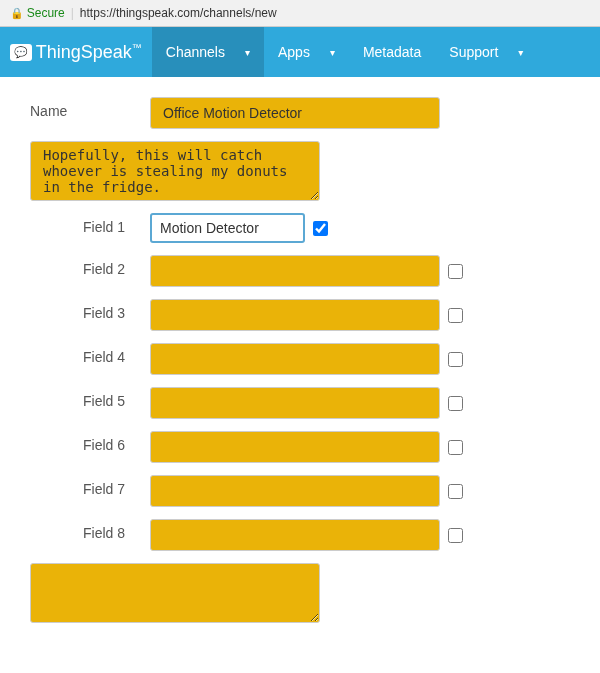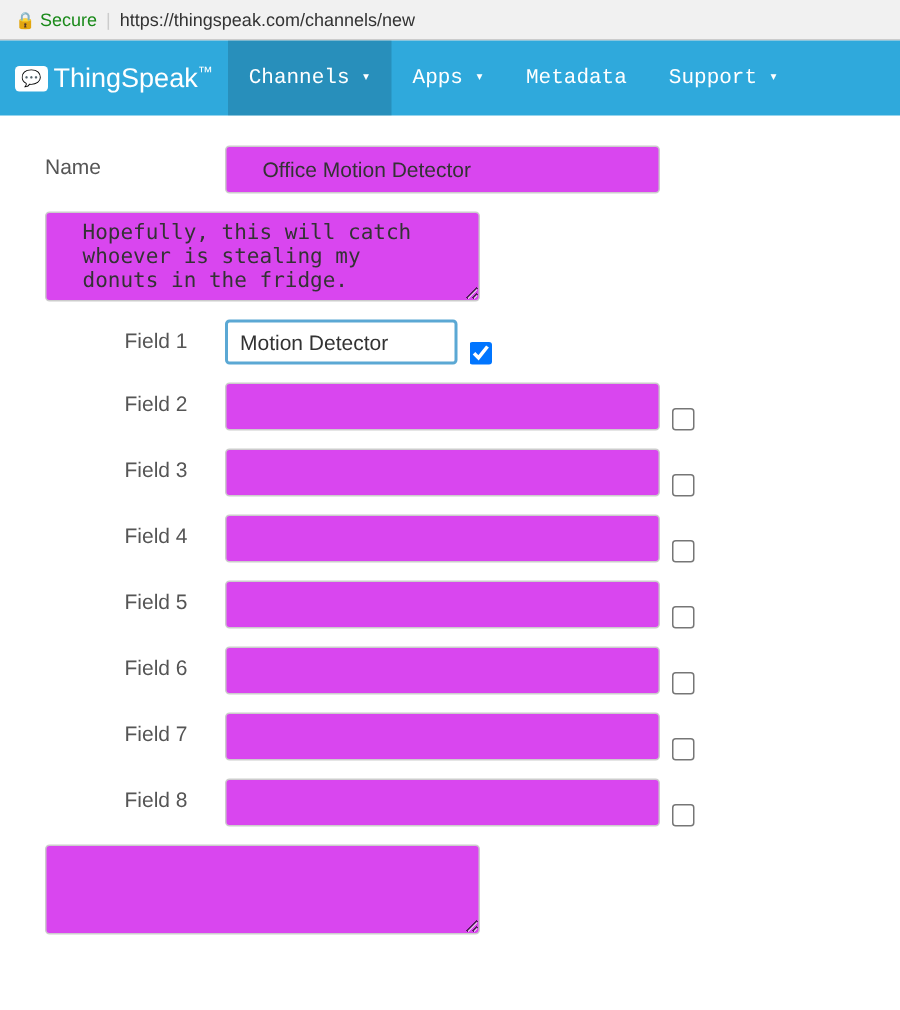--- a/index.html
+++ b/index.html
@@ -69,22 +69,21 @@
       flex: 1;
     }
     .nav-item {
       color: white;
       padding: 0 14px;
       height: 50px;
       display: flex;
       align-items: center;
       cursor: pointer;
       font-size: 14px;
-      gap: 8px;
-      font-family: Liberation Mono, monospace;
+      gap: 20px;
     }
     .nav-item.active { background: rgba(0,0,0,0.15); }
     .caret { font-size: 10px; }
 
     
     .content {
       padding: 20px 30px;
       max-width: 600px;
     }
     h1.page-title {
@@ -105,37 +104,37 @@
       text-align: left;
       padding-right: 15px;
       padding-top: 6px;
       color: #555;
       font-size: 14px;
       flex-shrink: 0;
     }
     .form-control {
       border: 1px solid #ccc;
       border-radius: 3px;
-      padding: 5px 24px;
-      font-size: 14px;
-      color: #333;
-      background: #d946ef;
+      padding: 5px 12px;
+      font-size: 14px;
+      color: #333;
+      background: #eab308;
     }
     input.form-control {
       width: 290px;
       height: 32px;
     }
     textarea.form-control {
       width: 290px;
       height: 60px;
       resize: vertical;
     }
     .field-row {
       display: flex;
-      align-items: flex-end;
+      align-items: center;
       gap: 8px;
     }
     .field-input {
       width: 155px;
       height: 30px;
     }
     input[type="checkbox"] {
       width: 15px;
       height: 15px;
       cursor: pointer;

